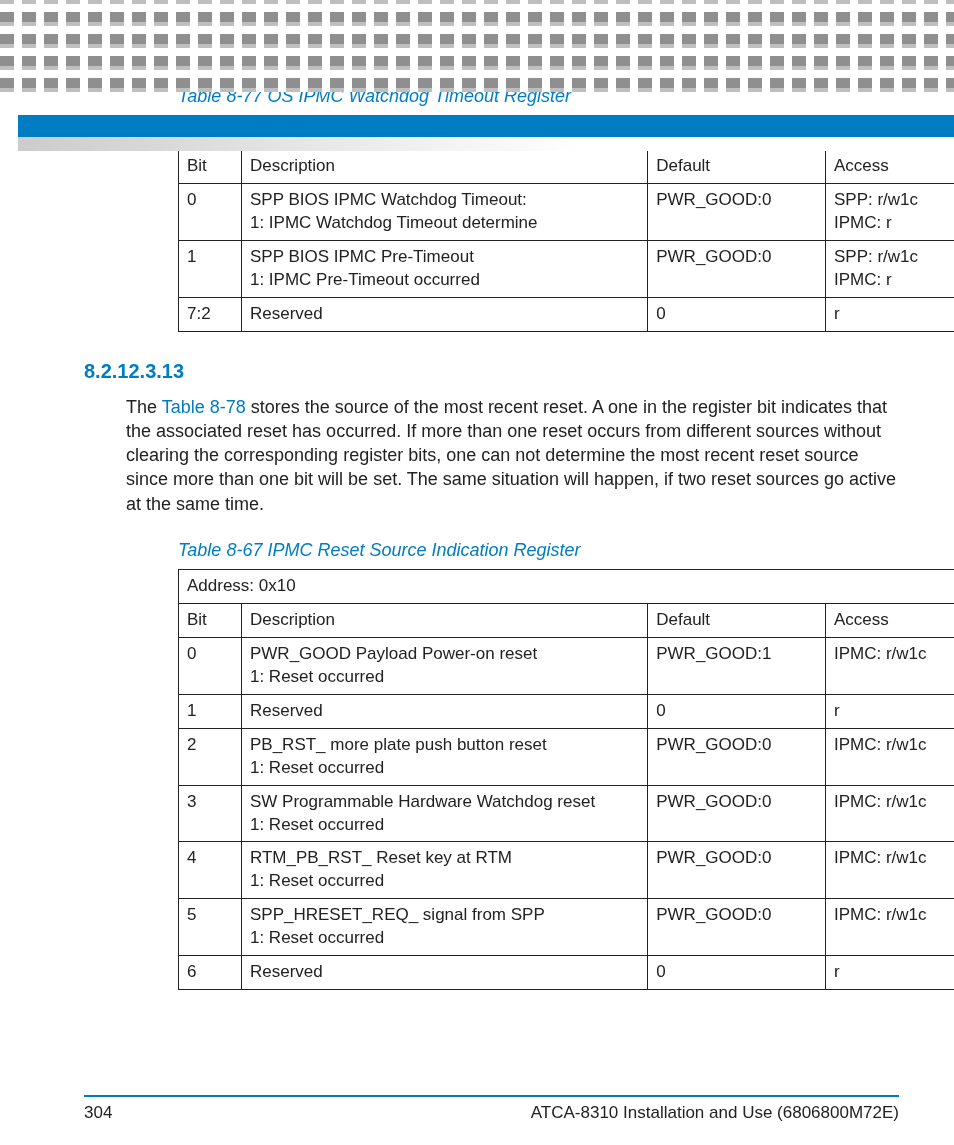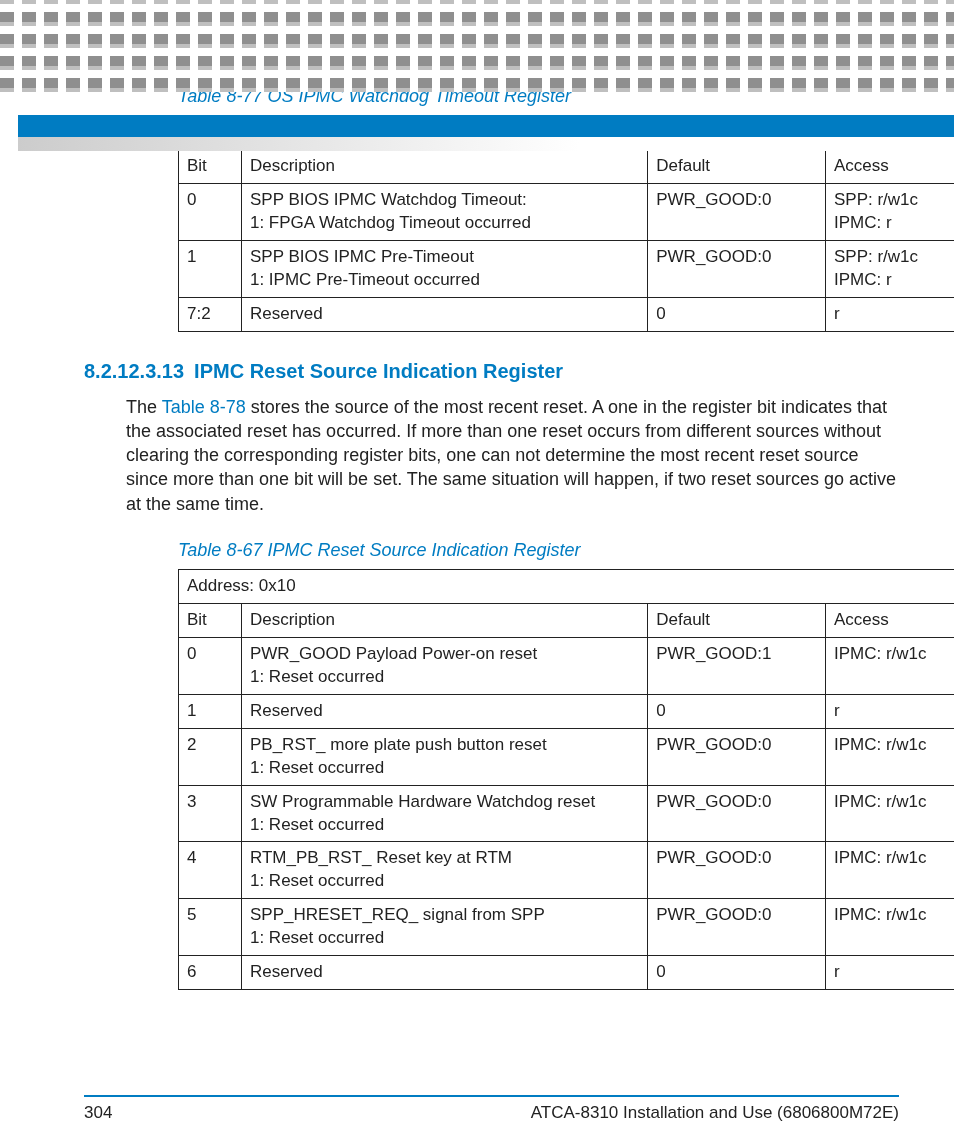--- a/index.html
+++ b/index.html
@@ -141,21 +141,21 @@
         <td class="col-bit">Bit</td>
         <td class="col-desc">Description</td>
         <td class="col-def">Default</td>
         <td class="col-acc">Access</td>
       </tr>
       </tbody>
         <tbody>
           <tr>
             <td style="white-space: pre-line;">0</td>
             <td style="white-space: pre-line;">SPP BIOS IPMC Watchdog Timeout:
-1: FPGA Watchdog Timeout occurred</td>
+1: IPMC Watchdog Timeout determine</td>
             <td style="white-space: pre-line;">PWR_GOOD:0</td>
             <td style="white-space: pre-line;">SPP: r/w1c
 IPMC: r</td>
           </tr>
           <tr>
             <td style="white-space: pre-line;">1</td>
             <td style="white-space: pre-line;">SPP BIOS IPMC Pre-Timeout
 1: IPMC Pre-Timeout occurred</td>
             <td style="white-space: pre-line;">PWR_GOOD:0</td>
             <td style="white-space: pre-line;">SPP: r/w1c
@@ -165,21 +165,20 @@
             <td style="white-space: pre-line; margin-top: 38px;">7:2</td>
             <td style="white-space: pre-line;">Reserved</td>
             <td style="white-space: pre-line;">0</td>
             <td style="white-space: pre-line;">r</td>
           </tr>
         </tbody>
     </table>
 
     <div class="section-heading">
       <span>8.2.12.3.13</span>
-      <span>IPMC Reset Source Indication Register</span>
     </div>
     <p class="section-body">
       <span>The </span><span class="link-inline">Table 8-78</span><span> stores the source of the most recent reset. A one in the register bit indicates that the associated reset has occurred. If more than one reset occurs from different sources without clearing the corresponding register bits, one can not determine the most recent reset source since more than one bit will be set. The same situation will happen, if two reset sources go active at the same time.</span>
     </p>
 
     <div class="table-caption">Table 8-67 IPMC Reset Source Indication Register</div>
     <table class="reg-table">
       <tbody>
           <tr class="addr">
         <td colspan="4">Address: 0x10</td>

